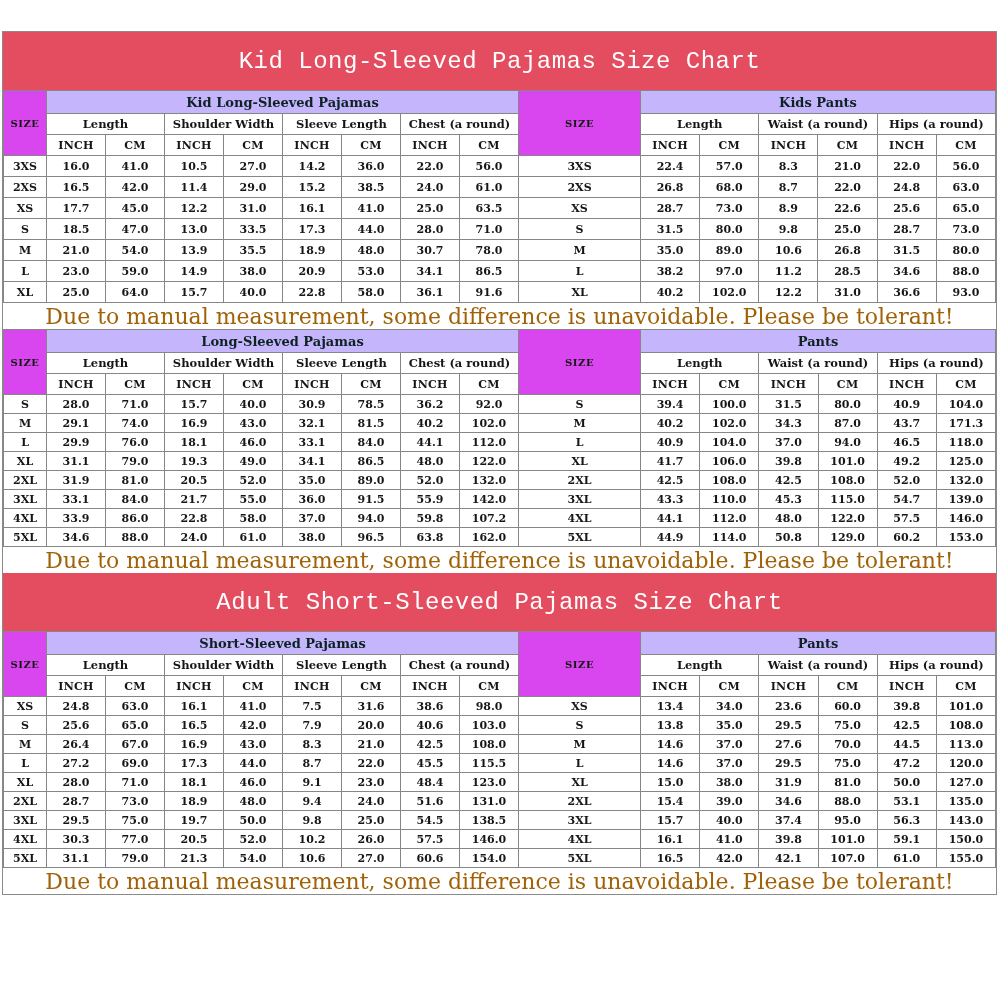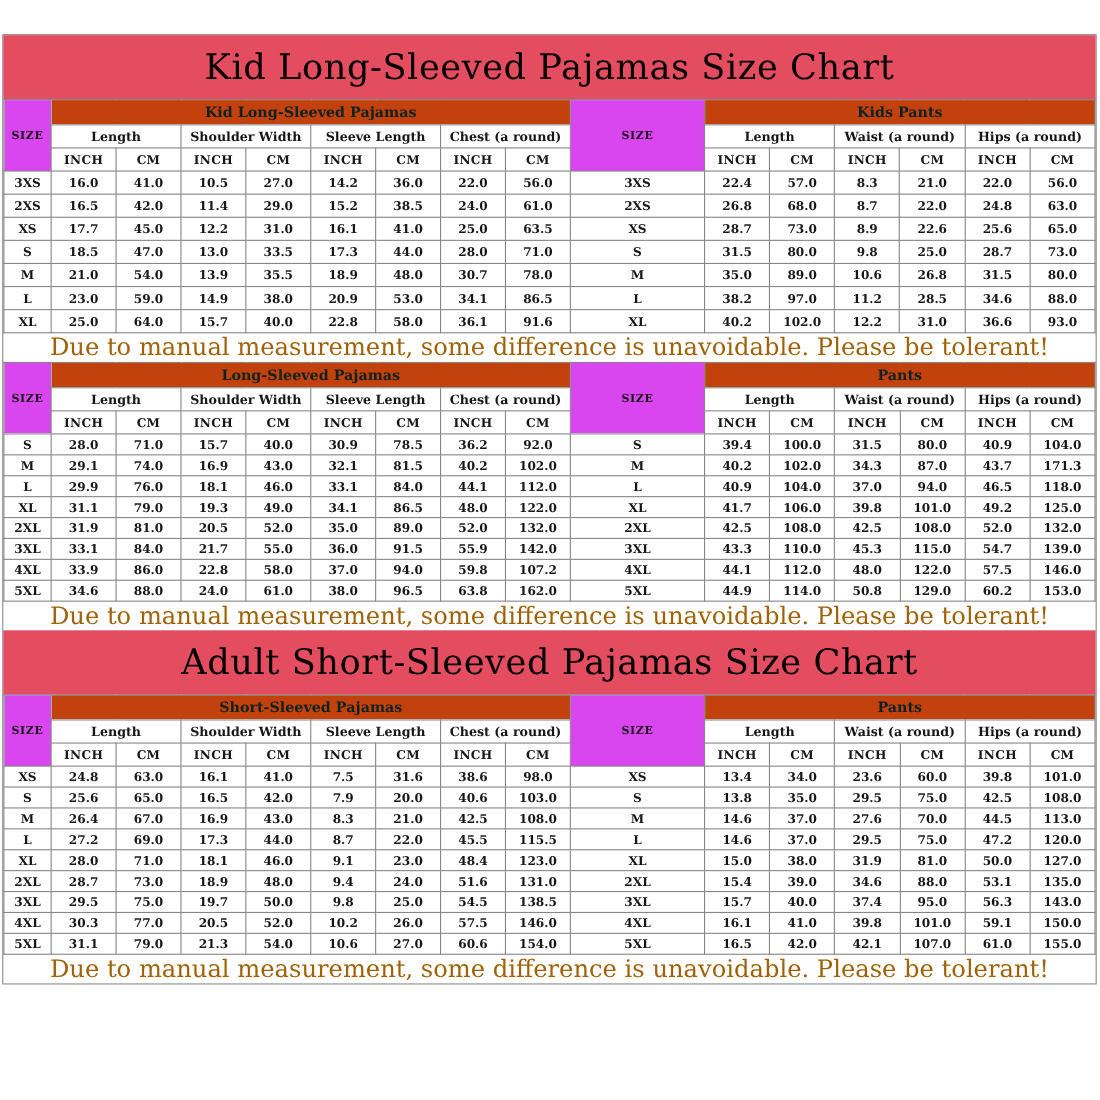--- a/index.html
+++ b/index.html
@@ -25,45 +25,46 @@
   }
   .section { width: 100%; }
   .banner {
     height: 58px;
     background: #e44d60;
     display: flex;
     align-items: center;
     justify-content: center;
   }
   .banner-title {
-    font-size: 32px;
-    color: #000000;
+    font-size: 24px;
+    color: #ffffff;
     letter-spacing: 0.5px;
     white-space: nowrap;
+    font-family: Liberation Mono, monospace;
   }
   table.size-table {
     width: 100%;
     border-collapse: collapse;
     table-layout: fixed;
   }
   table.size-table td {
     border: 1px solid #868686;
     text-align: center;
     vertical-align: middle;
     color: #161616;
     padding: 0;
     overflow: hidden;
     white-space: nowrap;
   }
   col.c-size-l { width: 43px; }
   col.c-num    { width: 59px; }
   col.c-size-r { width: 122px; }
   
   tr.r-teal td.teal {
-    background: #c2410c;
+    background: #c4b5fd;
     height: 22px;
     font-size: 13px;
     font-weight: 700;
     color: #0d2321;
   }
   td.size-head {
     font-size: 10px;
     font-weight: 600;
     letter-spacing: 0.6px;
     background: #d946ef;

